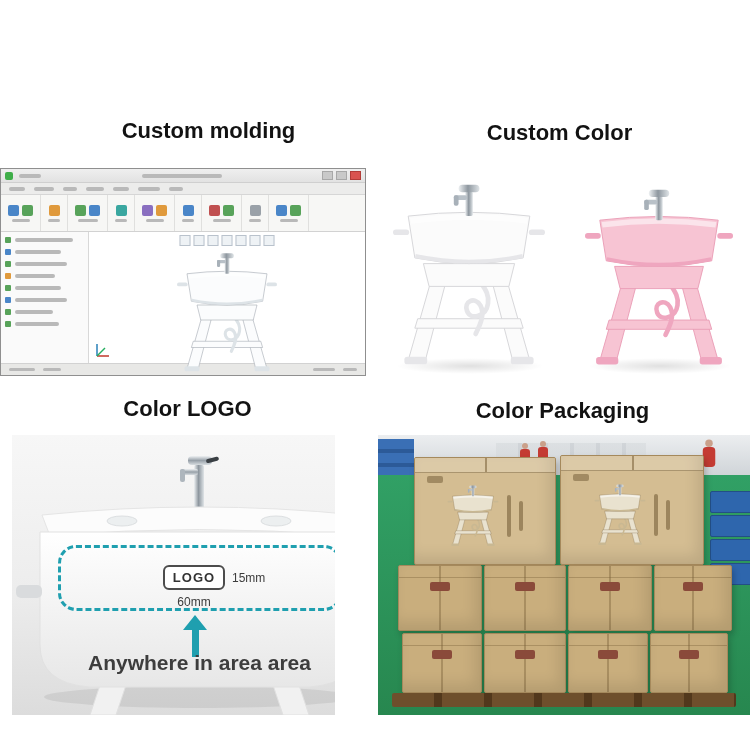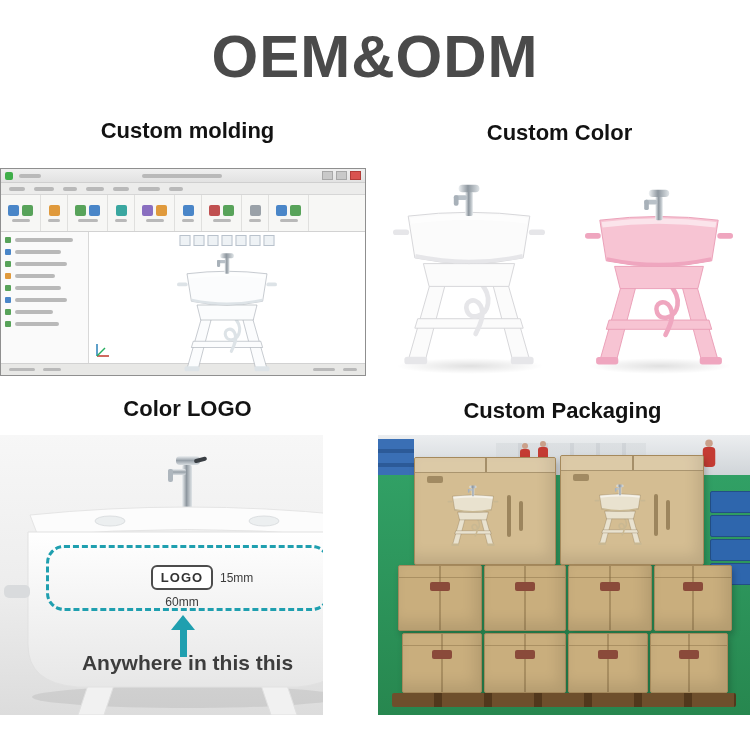--- a/index.html
+++ b/index.html
@@ -4,21 +4,21 @@
 <style>
   html,body{margin:0;padding:0;background:#fff;}
   .page{position:relative;width:750px;height:750px;background:#fff;overflow:hidden;
         font-family:"Liberation Sans",sans-serif;}
 
   
   .main-title{position:absolute;top:22px;left:0;width:750px;text-align:center;
     font-size:60px;font-weight:800;letter-spacing:1px;color:var(--title-gray,#4a4a4a);}
   .sec-head{position:absolute;width:375px;text-align:center;font-size:22px;font-weight:700;
     color:var(--heading-black,#111);}
-  .h-molding{left:0;top:118px;}
+  .h-molding{left:0;top:118px;padding-left:21px;}
   .h-color{left:372px;top:120px;}
   .h-logo{left:0;top:396px;}
   .h-pack{left:375px;top:398px;}
 
   .dash{display:inline-block;background:#b9b9b9;border-radius:2px;height:4px;vertical-align:middle;}
 
   
   .cad{position:absolute;left:0;top:168px;width:366px;height:208px;background:#f1f1f0;
        border:1px solid #8f8f8f;box-sizing:border-box;display:flex;flex-direction:column;font-size:0;}
   .cad-titlebar{height:13px;background:linear-gradient(#efefef,#e2e2e2);display:flex;align-items:center;
@@ -51,21 +51,21 @@
 
   
   .sink-white{--body:var(--product-white,#fbfbfb);--shade:#e6e6e9;--line:#d5d5d8;}
   .sink-pink{--body:var(--product-pink,#f7c4d3);--shade:#efa6bf;--line:#e99cb5;}
   .sink-cad{--body:#fbfcfd;--shade:#dde3e7;--line:#a6adb5;}
   .sink-print{--body:#e9e2cf;--shade:#c9b892;--line:#7e6a45;}
   .product{position:absolute;}
   .pshadow{position:absolute;height:16px;background:radial-gradient(ellipse at center,rgba(0,0,0,.12),rgba(0,0,0,0) 70%);}
 
   
-  .logo-photo{position:absolute;left:0;top:435px;width:323px;height:280px;overflow:hidden;
+  .logo-photo{position:absolute;left:12px;top:435px;width:323px;height:280px;overflow:hidden;
       background:linear-gradient(#f7f7f7 0%,#ededed 55%,#dcdcdc 100%);}
   .logo-scene{position:absolute;left:0;top:0;width:375px;height:280px;}
   .dash-area{position:absolute;left:46px;top:110px;width:284px;height:66px;box-sizing:border-box;
       border:3px dashed var(--accent-teal,#1f9faf);border-radius:18px;}
   .logo-badge{position:absolute;left:151px;top:130px;width:62px;height:25px;background:#fff;
       border:2px solid #4c4c4c;border-radius:6px;box-sizing:border-box;display:flex;align-items:center;
       justify-content:center;font-size:13px;font-weight:700;letter-spacing:1px;color:#333;}
   .dim{position:absolute;font-size:12px;color:#3c3c3c;}
   .dim-h{left:220px;top:136px;}
   .dim-w{left:151px;top:160px;width:62px;text-align:center;}
@@ -145,26 +145,25 @@
       <rect x="76" y="12" width="8" height="26" rx="2" fill="url(#chromeV)"></rect>
       <rect x="64" y="16" width="14" height="5" rx="2" fill="#b9c1c8"></rect>
       <rect x="64" y="16" width="5" height="11" rx="2" fill="#a8b1b9"></rect>
       <rect x="69" y="5" width="22" height="8" rx="4" fill="url(#chromeV)"></rect>
     </symbol>
   </defs>
 </svg>
 
 <div class="page">
 
-  <div class="main-title">OEM&amp;ODM</div>
 
   <div class="sec-head h-molding">Custom molding</div>
   <div class="sec-head h-color">Custom Color</div>
   <div class="sec-head h-logo">Color LOGO</div>
-  <div class="sec-head h-pack">Custom Packaging</div>
+  <div class="sec-head h-pack">Color Packaging</div>
 
   <div class="cad">
     <div class="cad-titlebar">
       <span class="cad-logo"></span>
       <span class="dash" style="width:22px"></span>
       <span class="dash cad-title-dash" style="width:80px"></span>
       <span class="cad-winbtns">
           <i></i>
           <i></i>
           <i class="close"></i>
@@ -335,21 +334,21 @@
 
       <rect x="4" y="150" width="26" height="13" rx="5" fill="#d9dbdd"></rect>
       <rect x="345" y="150" width="26" height="13" rx="5" fill="#d9dbdd"></rect>
     </svg>
     <div class="dash-area"></div>
     <div class="logo-badge">LOGO</div>
     <div class="dim dim-h">15mm</div>
     <div class="dim dim-w">60mm</div>
     <div class="logo-arrow-head"></div>
     <div class="logo-arrow-stem"></div>
-    <div class="logo-caption">Anywhere in this this</div>
+    <div class="logo-caption">Anywhere in area area</div>
   </div>
 
   <div class="pack">
     <div class="pack-bg"></div>
     <div class="shelf-far"></div>
     <div class="machineL"></div>
     <span class="worker w1"></span>
     <span class="worker w2"></span>
     <span class="worker w3"></span>
     <div class="floor"></div>

